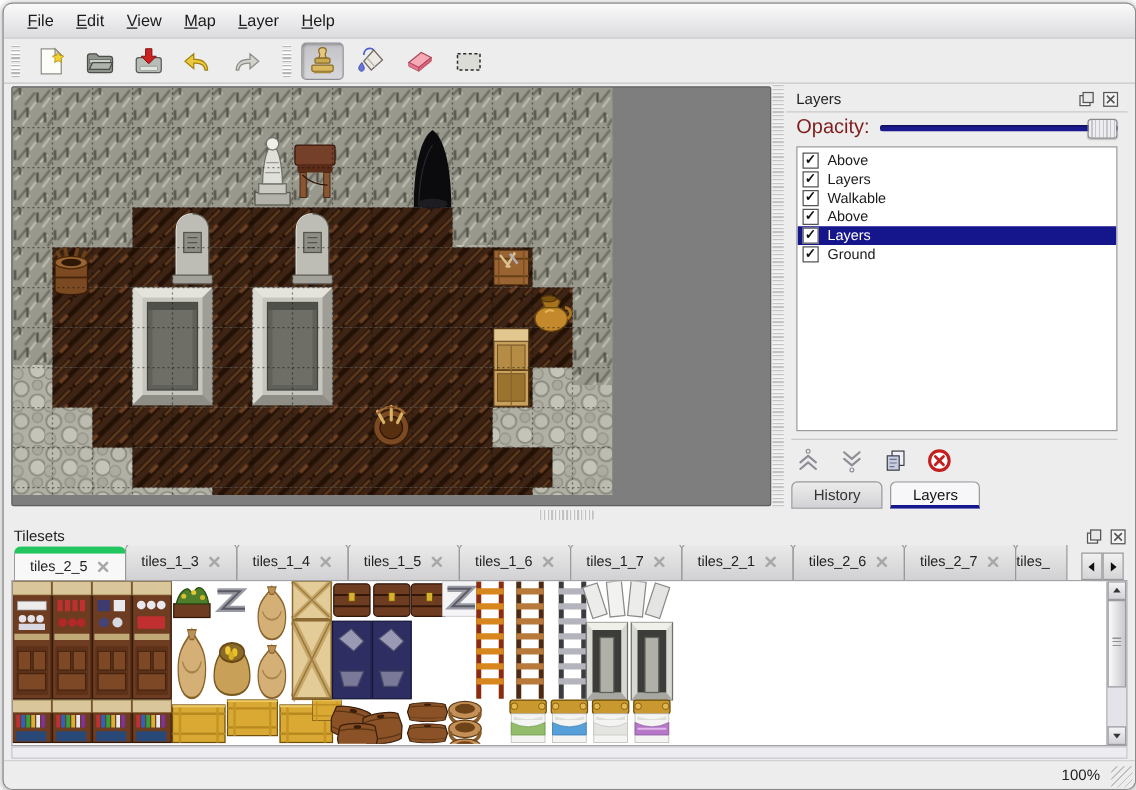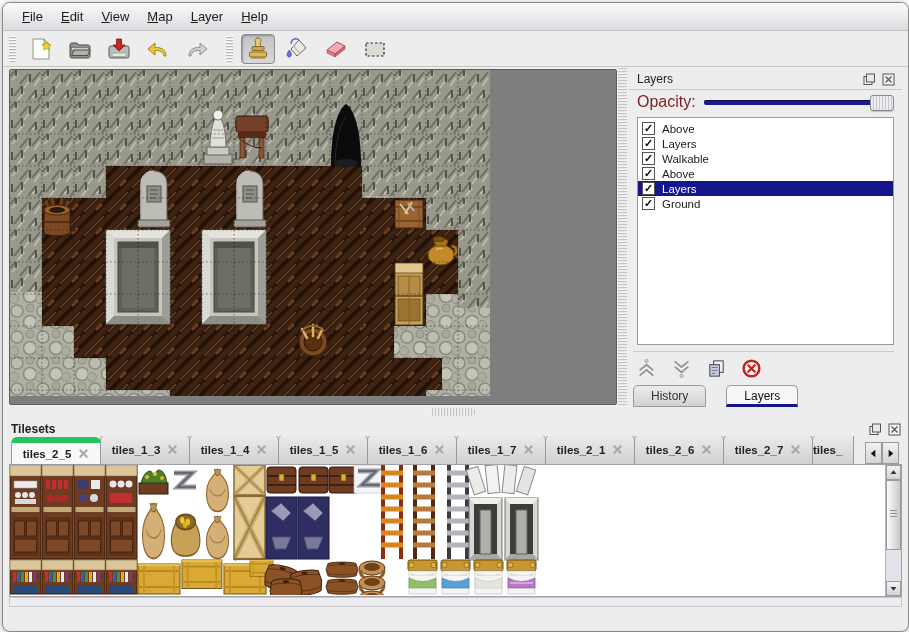--- a/index.html
+++ b/index.html
@@ -60,30 +60,30 @@
   .cb{width:11px;height:11px;border:1px solid #555;background:#fff;font-size:11px;line-height:11px;
     text-align:center;color:#111;font-weight:bold;flex:0 0 auto;}
   .layer-label{font-size:11.5px;color:#1a1a1a;}
   .layer-actions{position:absolute;left:4px;right:8px;top:284px;height:28px;display:flex;
     align-items:center;gap:9px;border-top:1px solid #c9c9c9;padding-top:2px;}
   .icon-btn{width:26px;height:24px;background:transparent;border:none;display:flex;align-items:center;
     justify-content:center;padding:0;}
   .icon-btn svg{width:21px;height:21px;display:block;}
   .dock-tabs{position:absolute;left:4px;bottom:0;height:24px;display:flex;align-items:flex-end;}
   .dock-tab{font-size:12px;padding:3px 17px 3px 17px;border:1px solid #9a9a9e;border-radius:5px 5px 0 0;
-    background:linear-gradient(#ececec,#d2d2d6);color:#333;margin-right:20px;}
+    background:linear-gradient(#ececec,#d2d2d6);color:#333;margin-right:6px;}
   .dock-tab.active{background:#f7f7f9;border-bottom:3px solid #15158c;padding-bottom:1px;color:#111;}
 
   
   .hsplitter{position:absolute;left:0;top:404px;width:100%;height:10px;}
   .hsplit-grip{position:absolute;left:428px;top:1px;width:44px;height:8px;border-radius:2px;
     background:repeating-linear-gradient(90deg,#f2f2f2 0 1px,#c2c2c2 1px 2px,#e9e9e9 2px 3px);}
 
   
-  .tilesets{position:absolute;left:0;top:414px;width:100%;height:191px;font-weight:bold;}
+  .tilesets{position:absolute;left:0;top:414px;width:100%;height:191px;}
   .tileset-tabs{position:absolute;left:8px;top:19px;right:48px;height:29px;display:flex;
     align-items:flex-end;overflow:hidden;}
   .ts-tab{flex:0 0 auto;width:90px;height:31px;box-sizing:border-box;border:1px solid #9a9a9e;
     border-radius:6px 6px 0 0;background:linear-gradient(#ebebeb,#d1d1d3);display:flex;
     align-items:center;justify-content:center;gap:7px;margin-right:-1px;}
   .ts-tab.active{height:28px;background:#f8f8f8;border-top:6px solid #22c55e;z-index:2;}
   .ts-lab{font-size:11.5px;color:#222;white-space:nowrap;}
   .ts-x{display:flex;}
   .ts-x svg{width:11px;height:11px;display:block;}
   .ts-tab.trunc{width:42px;overflow:hidden;justify-content:flex-start;padding-left:0;
@@ -811,13 +811,17 @@
         <button class="sbtn down">
             <svg viewBox="0 0 12 12">
               <path d="M6 9L2 4h8z" fill="#333"></path>
             </svg>
           </button>
       </div>
     </div>
     <div class="hscroll"></div>
   </div>
 
+  <div class="statusbar">
+    <span class="status-zoom">100%</span>
+    <div class="resize-grip"></div>
+  </div>
 </div>
 
 </body></html>

